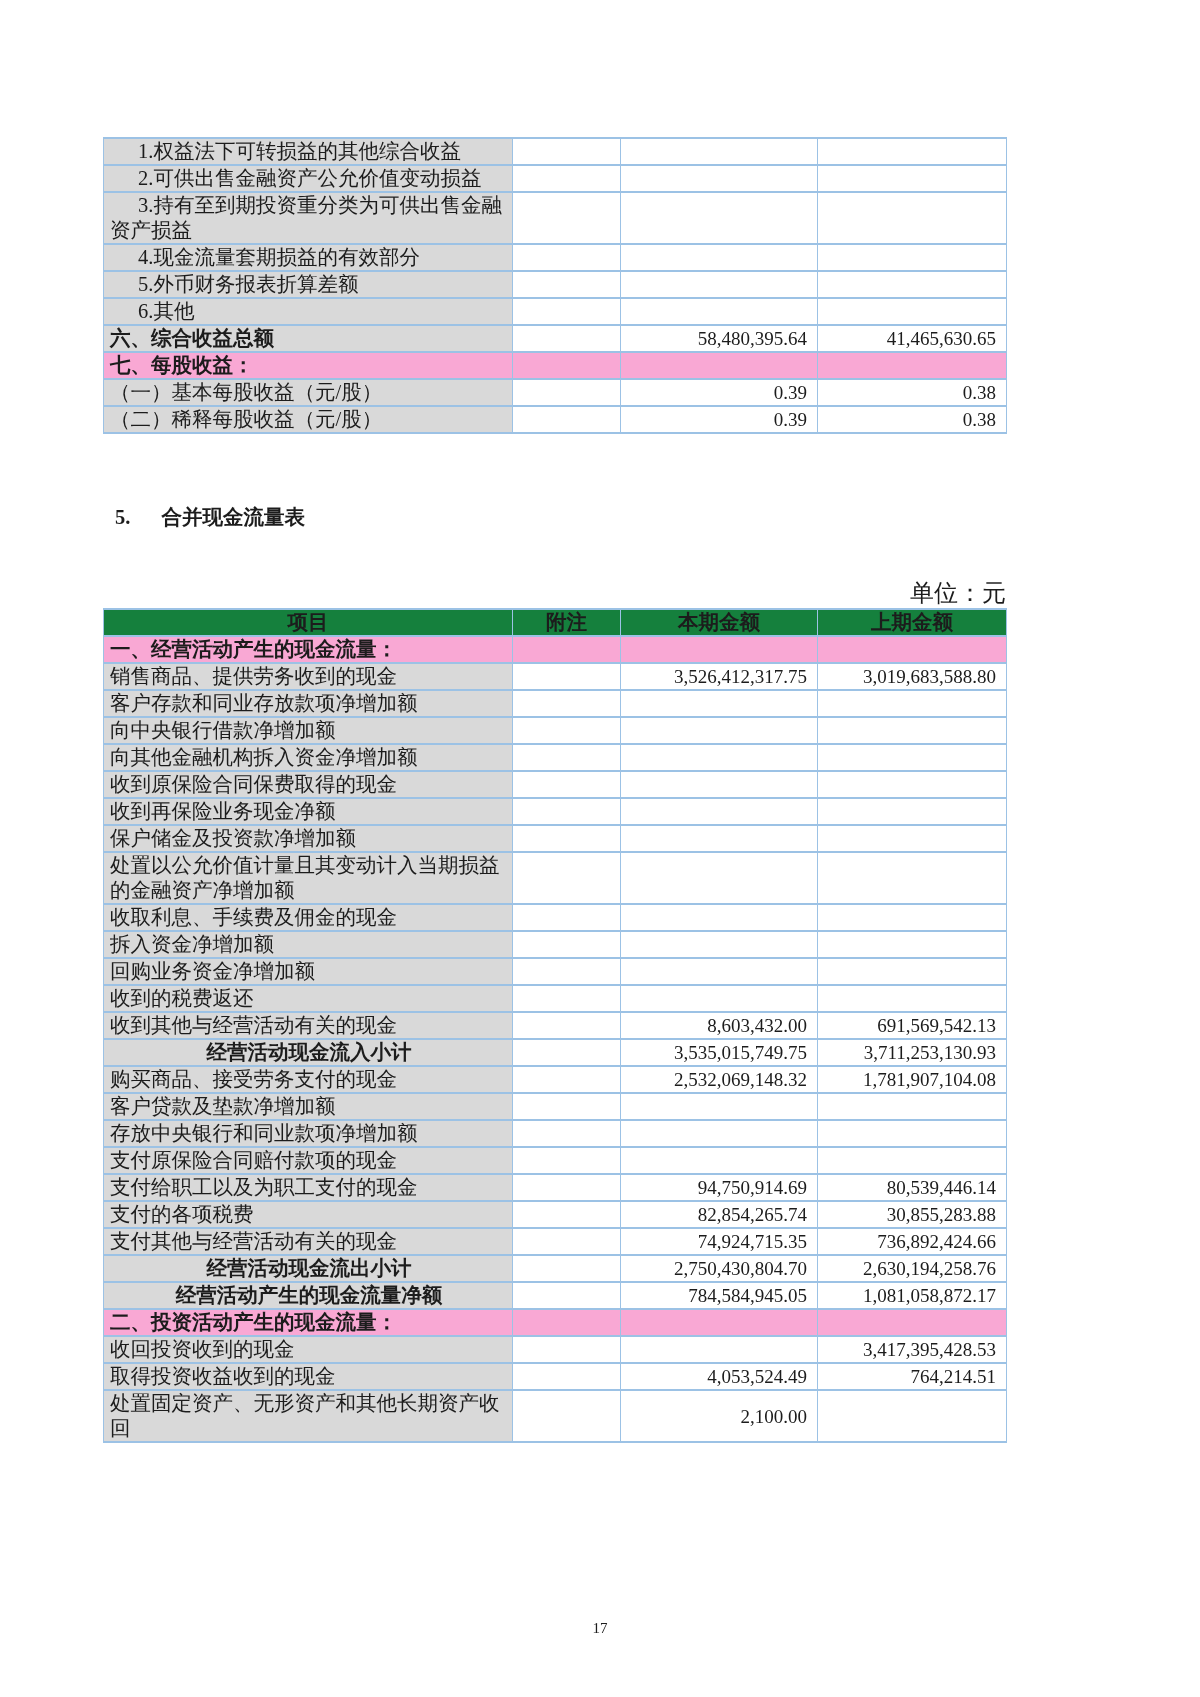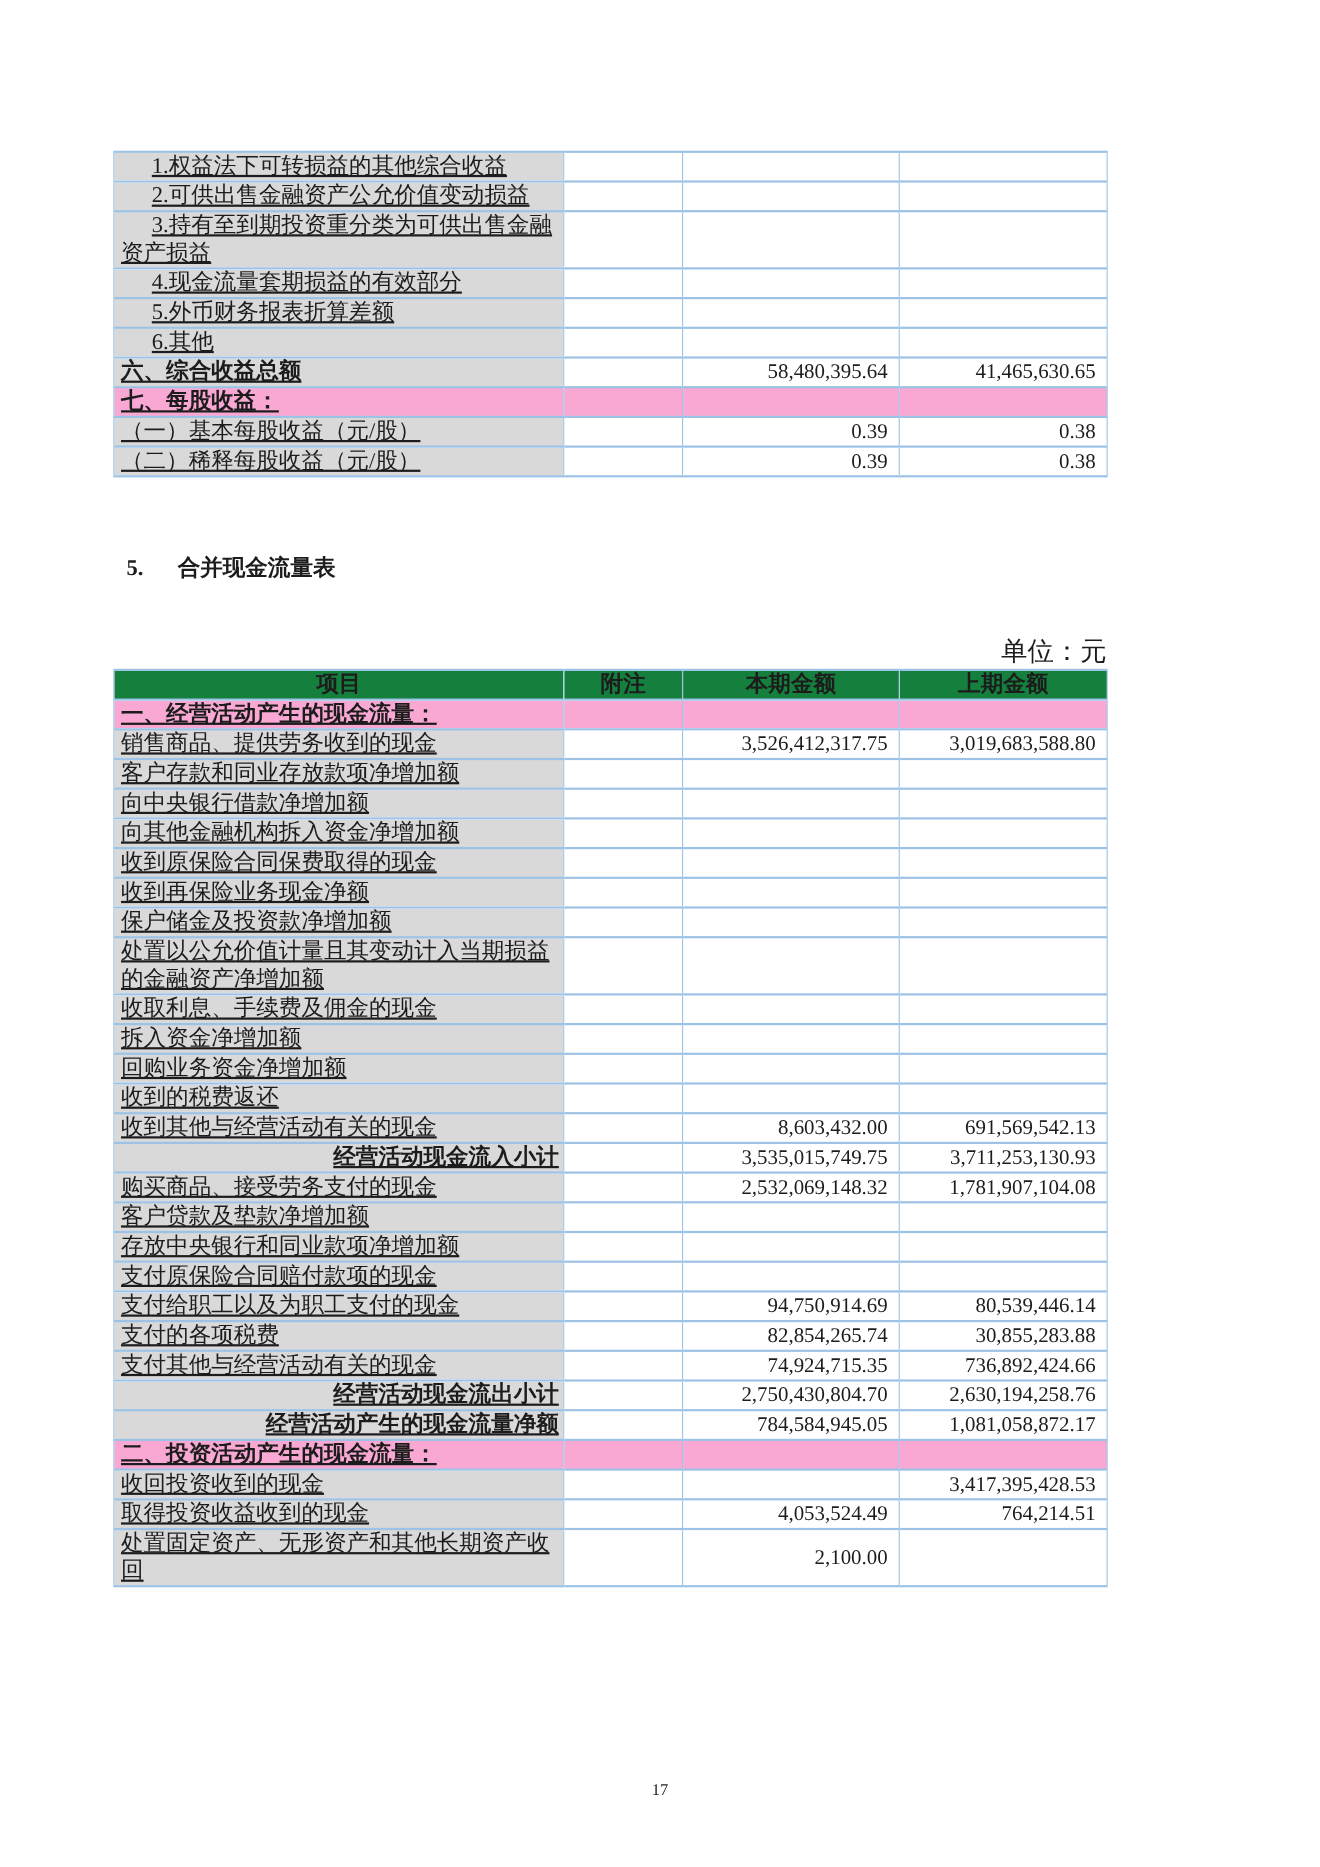--- a/index.html
+++ b/index.html
@@ -10,26 +10,26 @@
   table.fin{
     position:absolute;left:103px;width:903px;
     border-collapse:collapse;table-layout:fixed;
   }
   .fin td,.fin th{
     border-left:1px solid #9CC2E5;border-right:1px solid #9CC2E5;
     border-top:2px solid #9CC2E5;border-bottom:2px solid #9CC2E5;
     padding:0;height:25px;line-height:25px;font-size:20.5px;
     overflow:hidden;vertical-align:middle;
   }
-  .fin .lbl{background:#D9D9D9;text-align:left;padding:0 4px 0 6px;text-decoration:underline;}
+  .fin .lbl{background:#D9D9D9;text-align:left;padding:0 4px 0 6px;}
   .fin .note{background:#ffffff;}
   .fin .num{background:#ffffff;text-align:right;padding:0 10px;font-size:19px;}
   .fin tr.section td{background:#f9a8d4;margin-left:33px;}
   .fin .bold{font-weight:bold;}
-  .fin .ctr{text-align:right;}
+  .fin .ctr{text-align:center;}
   .fin .ind{text-indent:28px;}
   .fin thead th{background:#15803d;font-weight:bold;text-align:center;font-size:20.5px;}
   #table1{top:137px;}
   #table2{top:608px;}
   .section-title{
     position:absolute;left:115px;top:504px;
     font-weight:bold;font-size:20.5px;line-height:26px;
   }
   .section-title .sec-no{display:inline-block;}
   .section-title .sec-tx{display:inline-block;margin-left:26px;}

